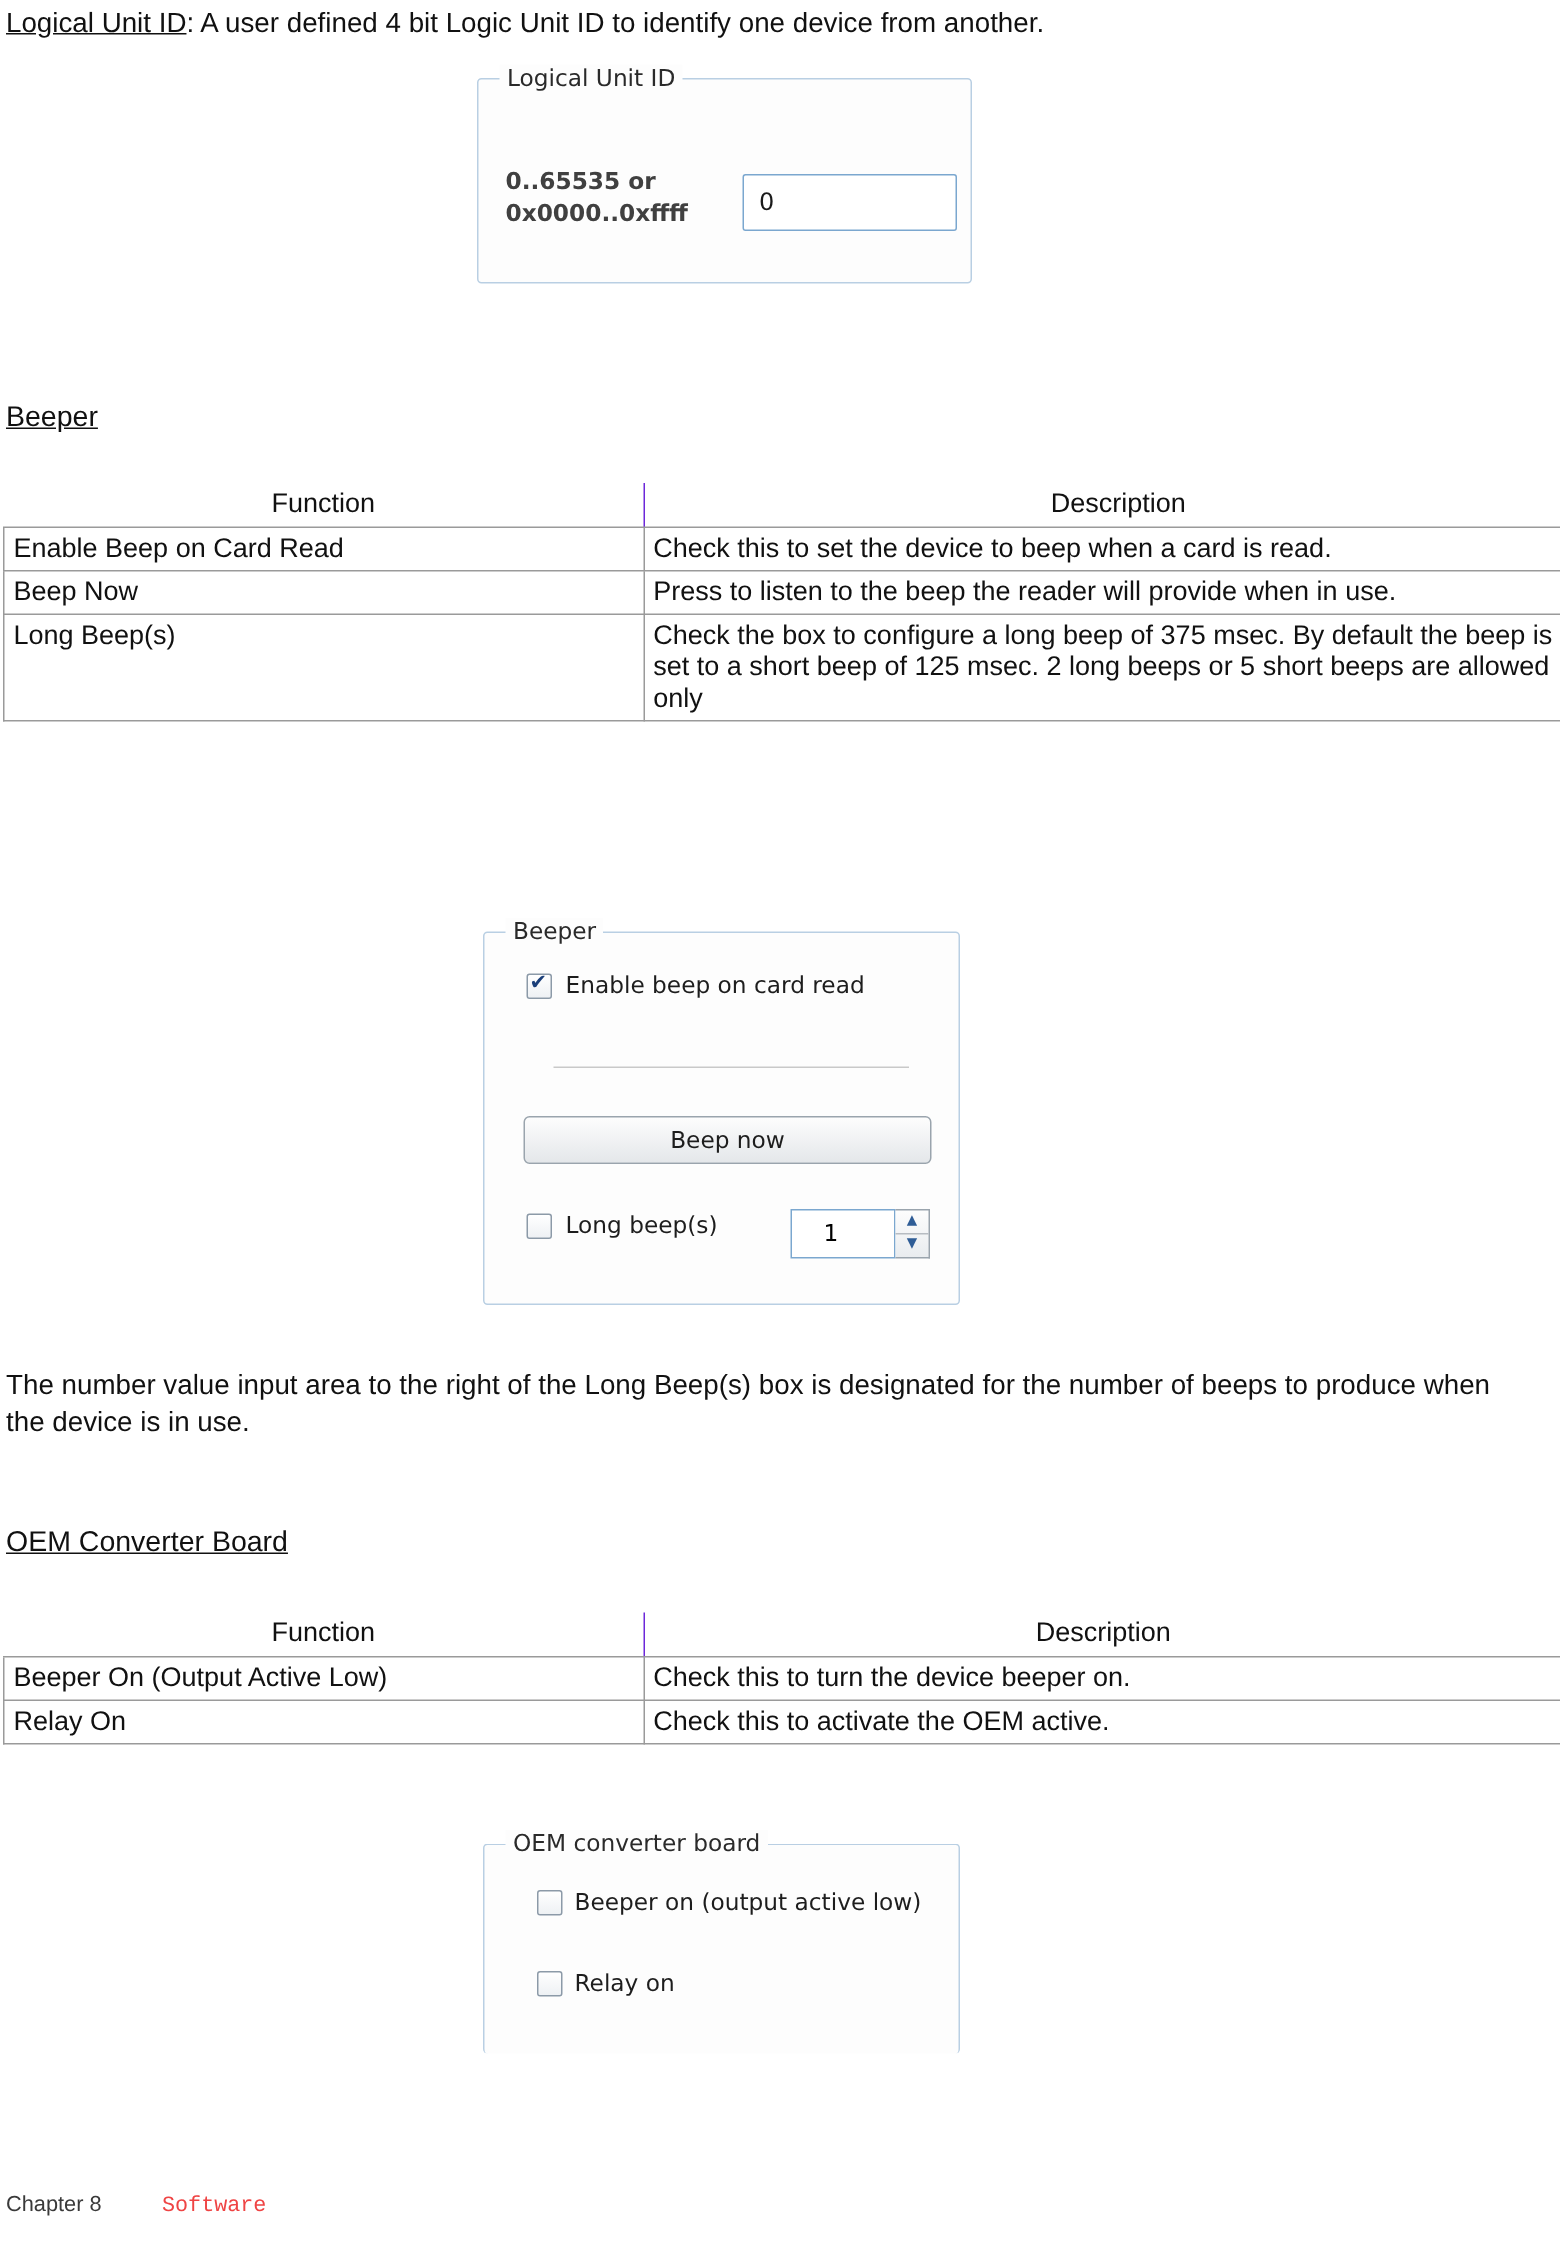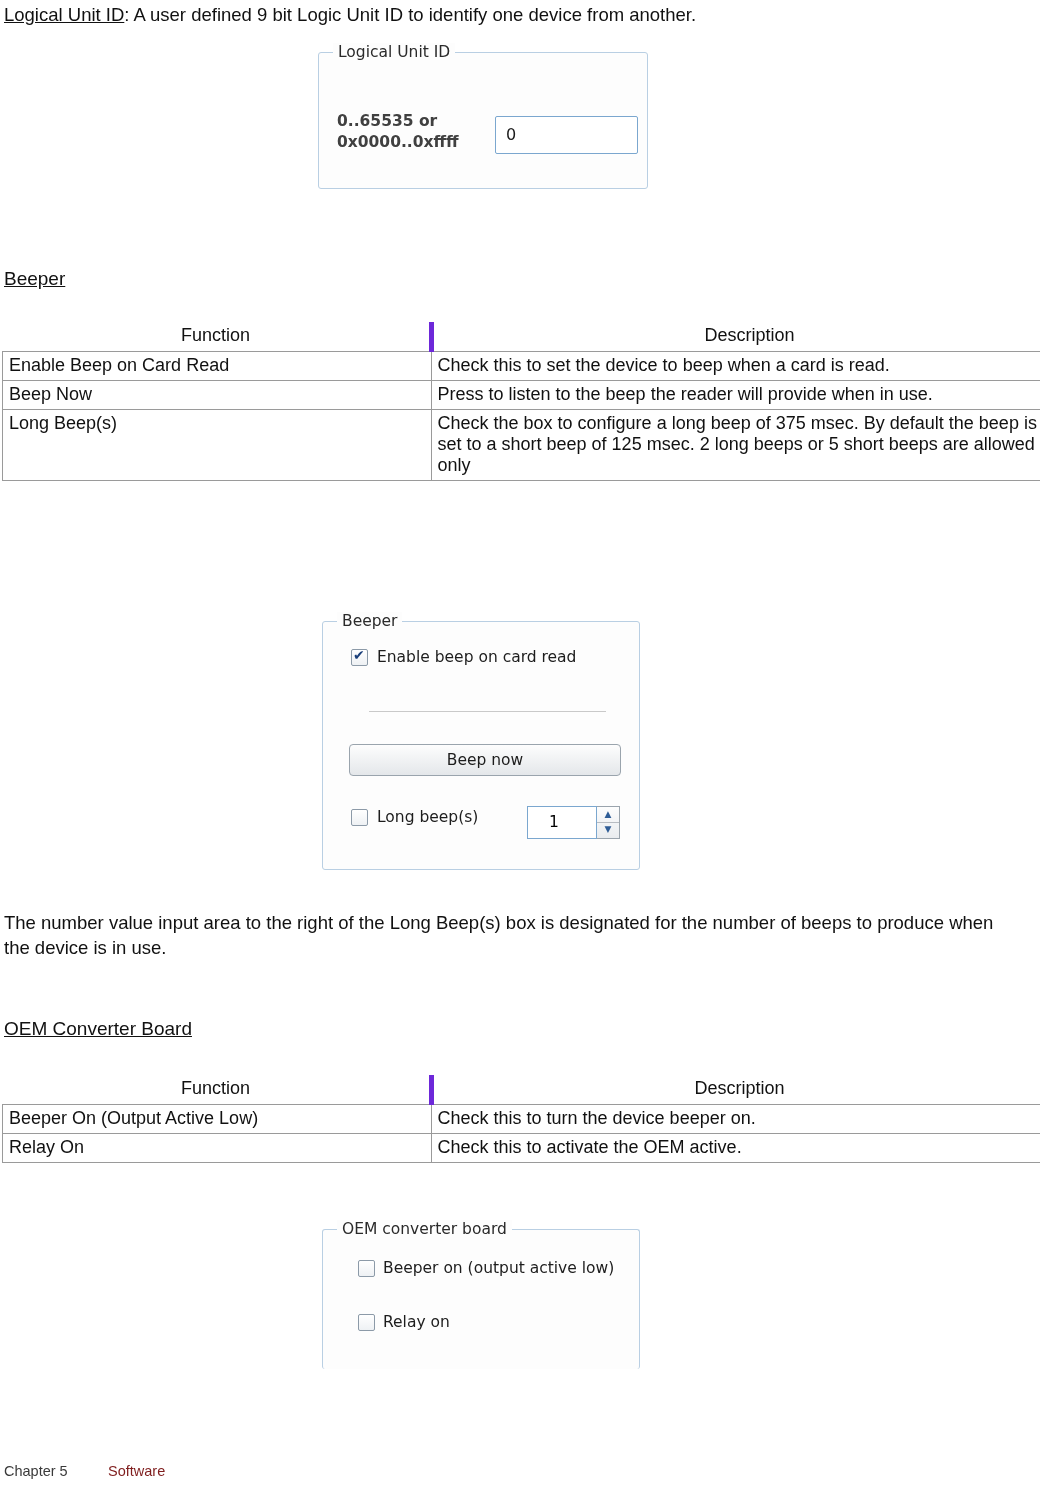--- a/index.html
+++ b/index.html
@@ -62,21 +62,21 @@
     padding: 3px 6px 4px 6px;
     font-weight: normal;
   }
   table.doc-table th {
     text-align: center;
     border-top: none;
     border-left: none;
     border-right: none;
     padding-bottom: 5px;
   }
-  table.doc-table th.col-func { border-right: 5px solid #6d28d9; }
+  table.doc-table th.col-func { border-right: 1px solid #6d28d9; }
   td.col-func { width: 414px; }
   td.col-desc { width: 620px; padding-left: 36px; }
   th.col-func { width: 414px; }
   th.col-desc { width: 620px; }
 
   #beeper-table { top: 322px; left: 2px; width: 1036px; }
   #oem-table    { top: 1075px; left: 2px; width: 1014px; }
   #oem-table td.col-desc { width: 600px; }
   #oem-table th.col-desc { width: 600px; }
   .group-box {
@@ -219,40 +219,40 @@
 
   
   .footer {
     position: absolute;
     bottom: 18px;
     left: 4px;
     font-size: 14.5px;
     color: #3a3a3a;
   }
   .footer .ch { display: inline-block; width: 104px; }
-  .footer .sw { color: #7f1d1d; }
+  .footer .sw { color: #ef4444; font-family: Liberation Mono, monospace; }
 
   .para-block {
     position: absolute;
     font-size: 18.5px;
     line-height: 25px;
     color: #111;
     margin-top: 12px;
   }
   #para-number {
     top: 898px; left: 4px; width: 1010px;
   }
 </style>
 </head>
 <body>
 
 <div class="page">
 
   <div class="para para-top">
-    <span class="underline-word">Logical Unit ID</span><span>: A user  defined  9 bit Logic Unit ID to identify one device from another.</span>
+    <span class="underline-word">Logical Unit ID</span><span>: A user  defined  4 bit Logic Unit ID to identify one device from another.</span>
   </div>
 
   <div class="group-box" id="fig-luid">
     <div class="group-title">Logical Unit ID</div>
     <div class="lbl">0..65535 or<br>0x0000..0xffff</div>
     <div class="txtbox">
       <span>0</span>
     </div>
   </div>
 
@@ -331,16 +331,16 @@
     <div class="group-title">OEM converter board</div>
 
     <div class="chk" style="left:35px; top:30px;"></div>
     <div class="chk-label" style="left:60px; top:29px;">Beeper on (output active low)</div>
 
     <div class="chk" style="left:35px; top:84px;"></div>
     <div class="chk-label" style="left:60px; top:83px;">Relay on</div>
   </div>
 
   <div class="footer">
-    <span class="ch">Chapter 5</span><span class="sw">Software</span>
+    <span class="ch">Chapter 8</span><span class="sw">Software</span>
   </div>
 
 </div>
 
 </body></html>

